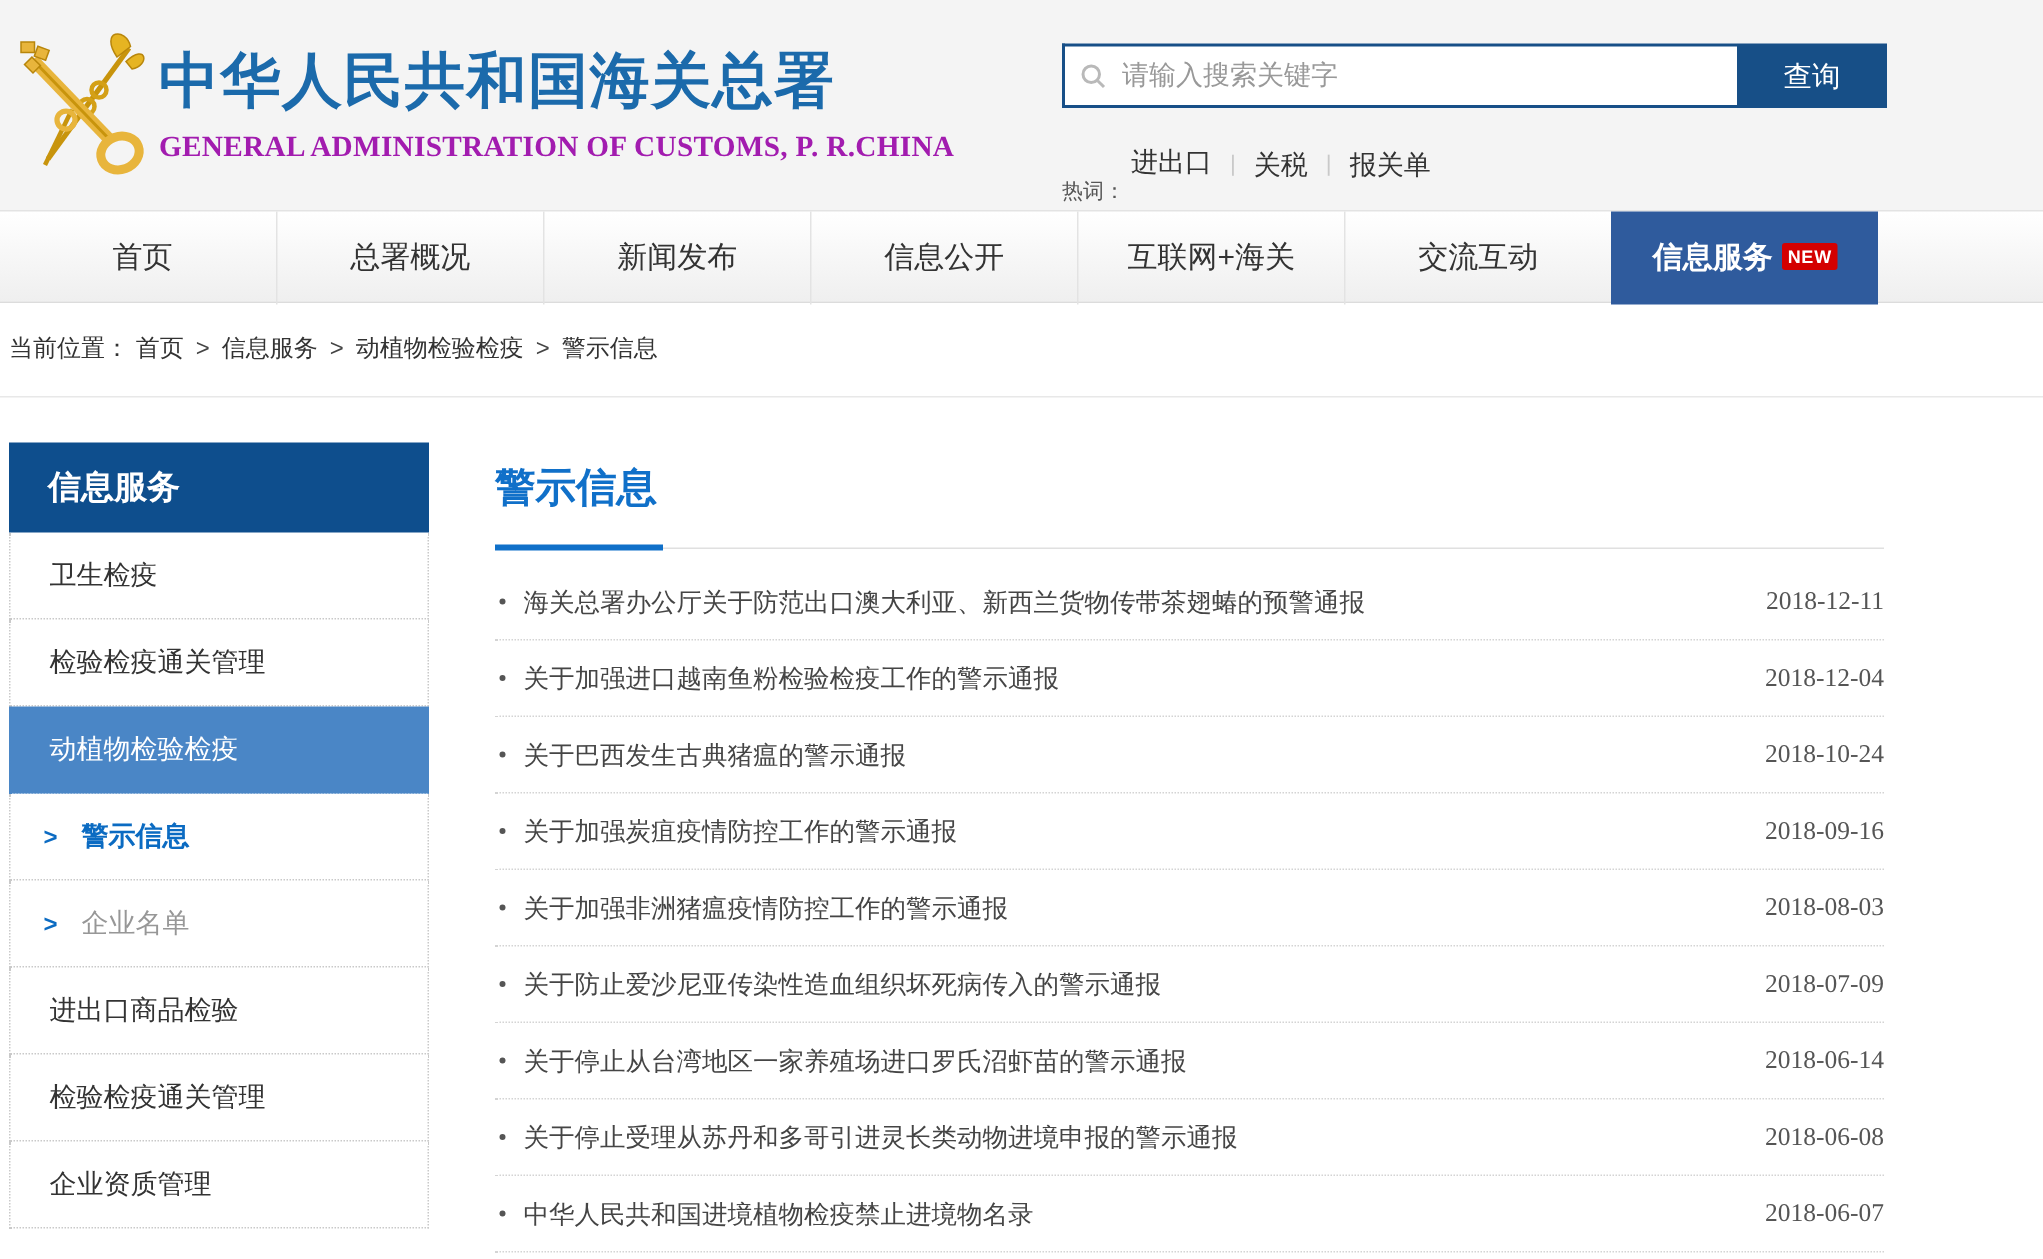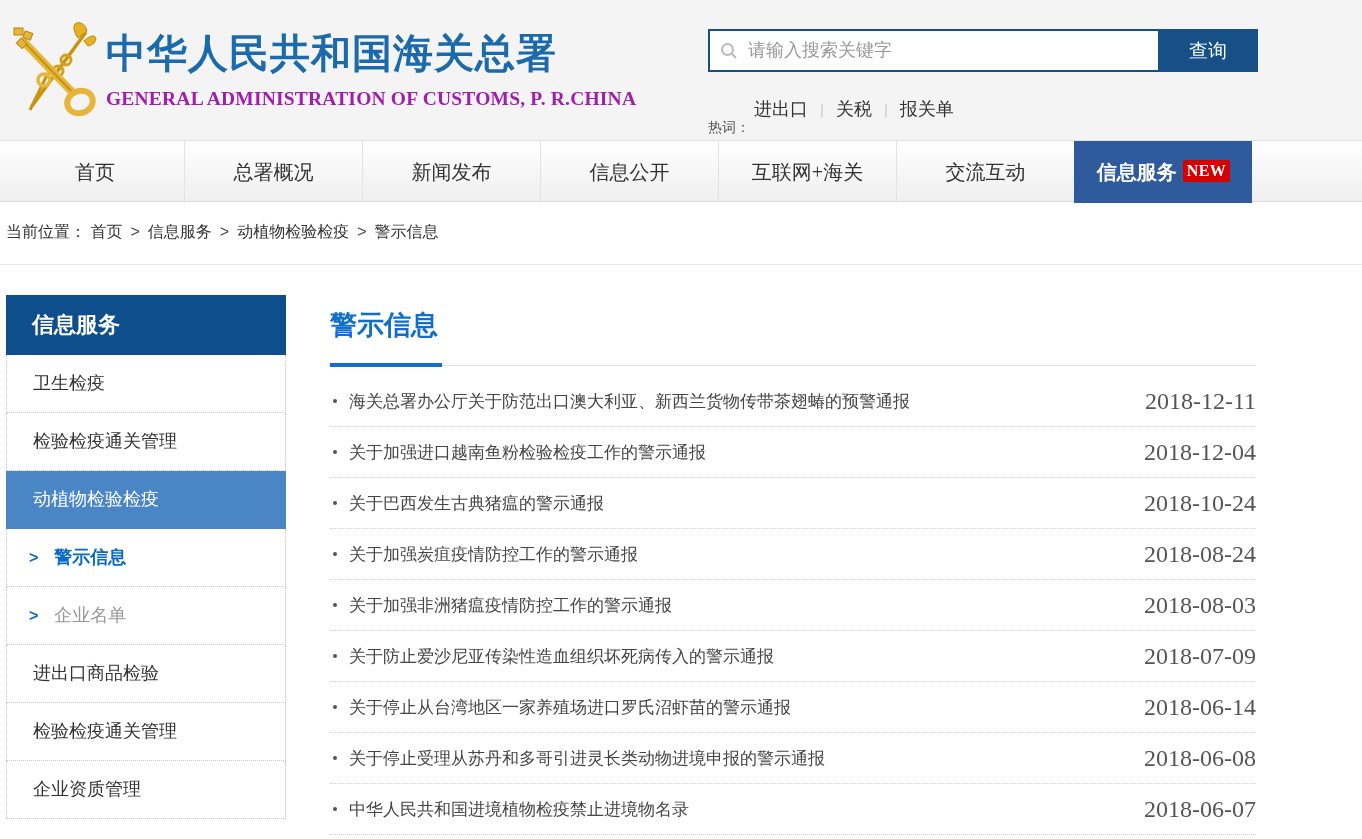--- a/index.html
+++ b/index.html
@@ -33,23 +33,23 @@
   .hot-label { font-size: 14px; color: #555; margin-right: 4px; margin-top: 38px; }
   .hotword { display: inline-flex; align-items: center; }
   .hw-link { font-size: 18px; color: #333; cursor: pointer; text-decoration: none; }
   .hw-sep { color: #c9c9c9; margin: 0 12px; font-size: 15px; }
   .hotword:first-of-type .hw-sep { display: none; }
 
   
   .main-nav { height: 62px; border-top: 1px solid #e3e3e3; border-bottom: 1px solid #dcdcdc; background: linear-gradient(#ffffff, #efefef); }
   .nav-inner { width: 1250px; margin-left: 6px; display: flex; height: 62px; }
   .nav-item { width: 178px; text-align: center; line-height: 62px; font-size: 20px; color: #333; cursor: pointer; }
-  .nav-item + .nav-item { border-left: 1px solid #e3e3e3; font-family: Liberation Serif, serif; }
+  .nav-item + .nav-item { border-left: 1px solid #e3e3e3; }
   .nav-item.active { background: #2f5b9d; color: #fff; font-weight: bold; border-left-color: transparent; }
-  .nav-badge { display: inline-block; background: #d40000; color: #fff; font-size: 16px; font-weight: bold; padding: 3px 4px; border-radius: 2px; margin-left: 6px; vertical-align: 3px; line-height: 1; letter-spacing: .5px; }
+  .nav-badge { display: inline-block; background: #d40000; color: #fff; font-size: 12px; font-weight: bold; padding: 3px 4px; border-radius: 2px; margin-left: 6px; vertical-align: 3px; line-height: 1; letter-spacing: .5px; }
 
   
   .breadcrumb-bar { border-bottom: 1px solid #e8e8e8; }
   .bc-inner { width: 1250px; margin-left: 6px; padding: 20px 0 21px; font-size: 16px; color: #333; }
   .bc-label { color: #333; }
   .crumb { display: inline; }
   .bc-sep { margin: 0 8px; color: #444; }
   .crumb:first-of-type .bc-sep { display: none; }
   .bc-link { color: #333; cursor: pointer; text-decoration: none; }
 
@@ -68,21 +68,21 @@
   .side-item.sub.active .side-label { color: #0b6bc2; font-weight: bold; }
 
   .main { flex: 1; margin-left: 44px; }
   .main-title-wrap { position: relative; border-bottom: 1px solid #e0e0e0; padding: 12px 0 22px; }
   .main-title { margin: 0; font-size: 27px; color: #1070c9; font-weight: bold; }
   .main-title-wrap::after { content: ''; position: absolute; left: 0; bottom: -2px; width: 112px; height: 4px; background: #1070c9; }
   .news-list { list-style: none; margin: 10px 0 0; padding: 0; }
   .news-row { display: flex; align-items: center; height: 51px; border-bottom: 1px dotted #d4d4d4; }
   .dot { width: 4px; height: 4px; border-radius: 50%; background: #555; margin: 0 12px 0 3px; flex: none; }
   .news-link { flex: 1; font-size: 17px; color: #454545; cursor: pointer; text-decoration: none; white-space: nowrap; overflow: hidden; text-overflow: ellipsis; }
-  .news-date { font-size: 24px; color: #555; font-family: "Liberation Serif", "DejaVu Serif", serif; margin-left: 20px; flex: none; }
+  .news-date { font-size: 17px; color: #555; font-family: "Liberation Serif", "DejaVu Serif", serif; margin-left: 20px; flex: none; }
 </style>
 </head>
 <body>
 
 <div class="page">
 
   <header class="site-header">
     <div class="header-inner container">
       <div class="brand">
         <span class="logo">
@@ -226,21 +226,21 @@
             <span class="news-date">2018-12-04</span>
           </li>
           <li class="news-row">
             <span class="dot"></span>
             <a class="news-link">关于巴西发生古典猪瘟的警示通报</a>
             <span class="news-date">2018-10-24</span>
           </li>
           <li class="news-row">
             <span class="dot"></span>
             <a class="news-link">关于加强炭疽疫情防控工作的警示通报</a>
-            <span class="news-date">2018-08-24</span>
+            <span class="news-date">2018-09-16</span>
           </li>
           <li class="news-row">
             <span class="dot"></span>
             <a class="news-link">关于加强非洲猪瘟疫情防控工作的警示通报</a>
             <span class="news-date">2018-08-03</span>
           </li>
           <li class="news-row">
             <span class="dot"></span>
             <a class="news-link">关于防止爱沙尼亚传染性造血组织坏死病传入的警示通报</a>
             <span class="news-date">2018-07-09</span>

